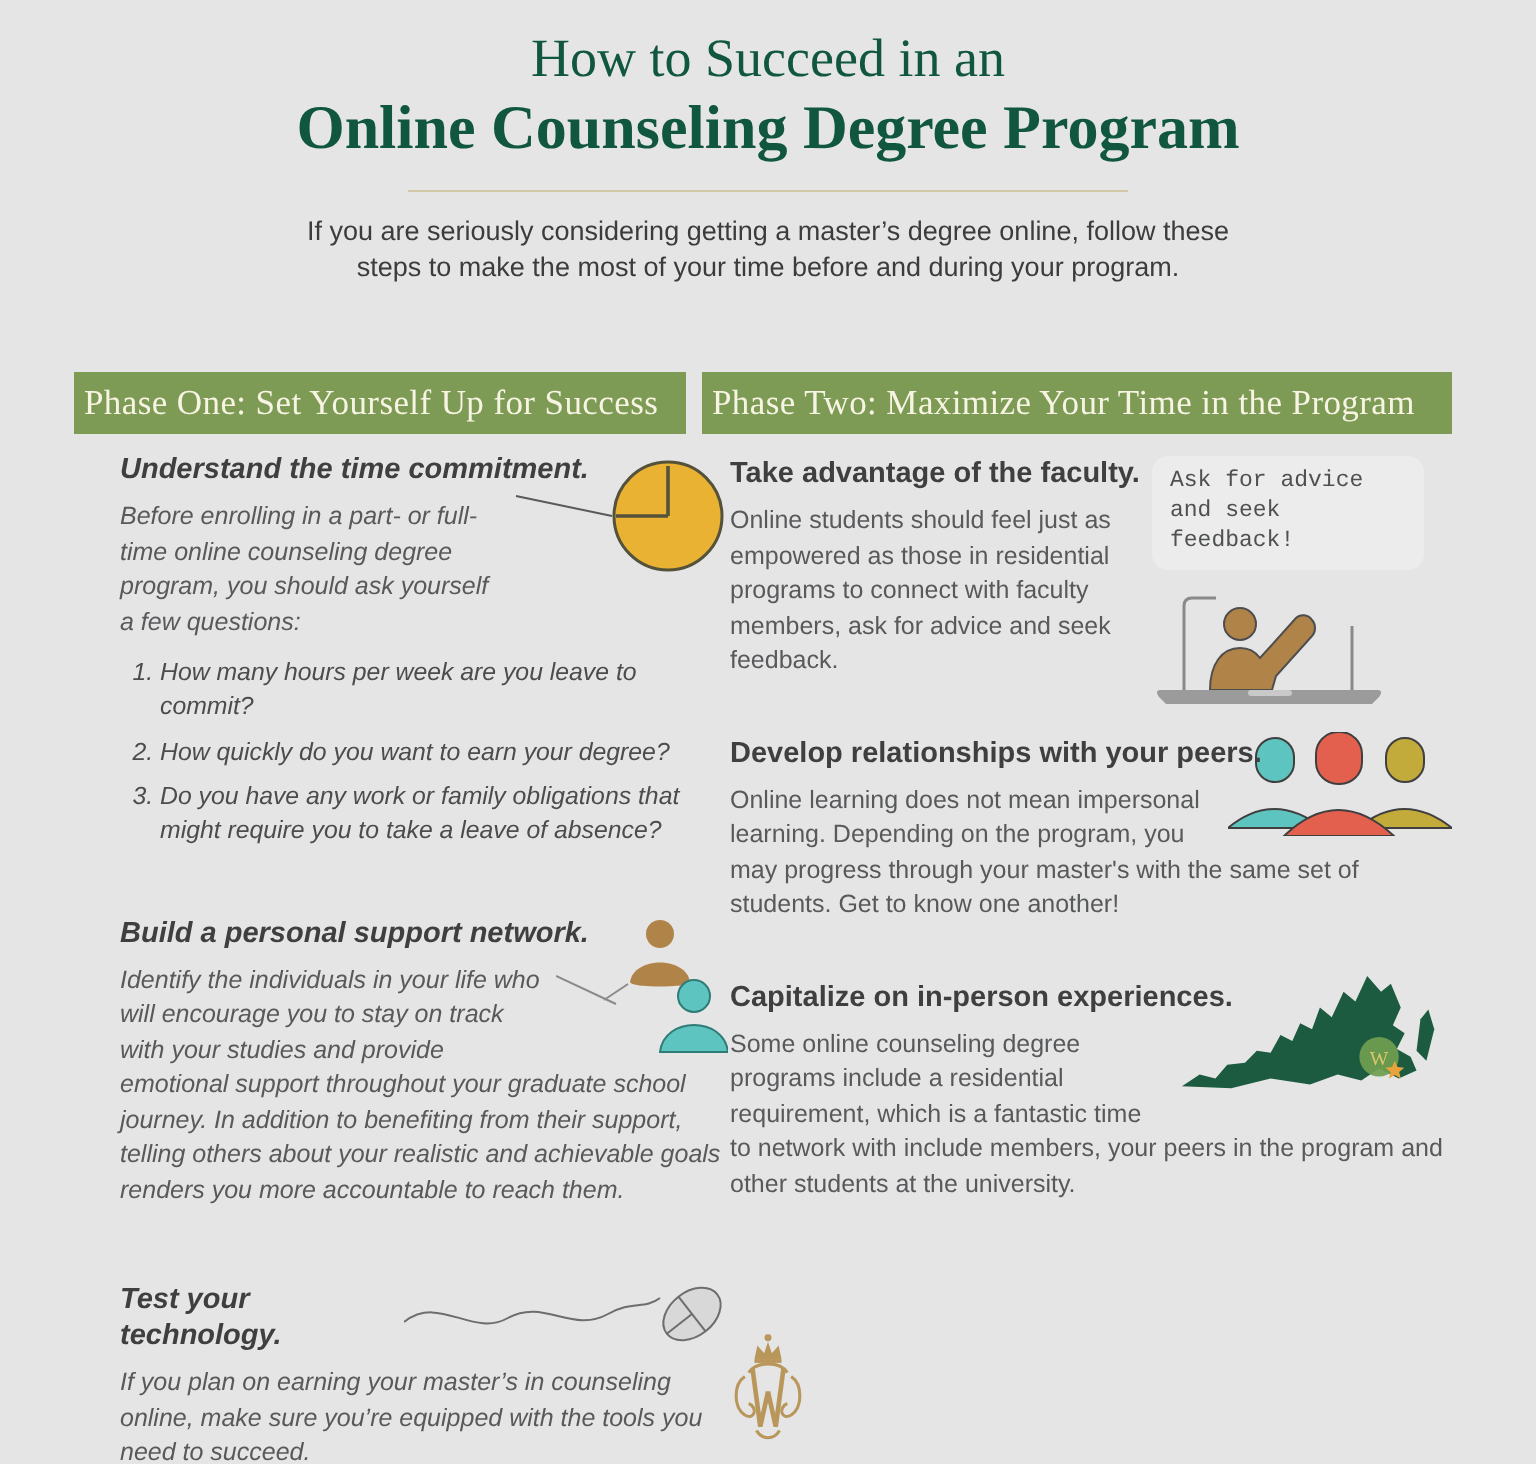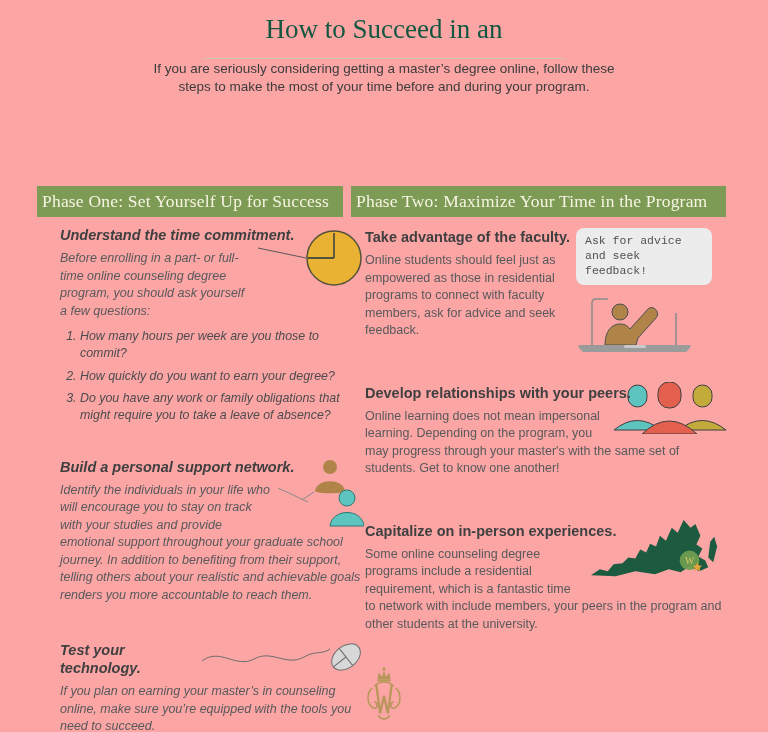--- a/index.html
+++ b/index.html
@@ -1,36 +1,36 @@
 <!DOCTYPE html>
 <html><head>
 <meta charset="utf-8">
 <style>
   html,body{margin:0;padding:0;background:#ffffff;}
-  .page{position:relative;width:768px;height:732px;background:#fca5a5;overflow:hidden;
+  .page{position:relative;width:768px;height:732px;background:#e5e5e5;overflow:hidden;
         font-family:"Liberation Sans",sans-serif;}
 
   
   .hero{position:absolute;top:14px;left:0;width:768px;text-align:center;}
   .title-line1{font-family:"Liberation Serif",serif;font-size:27px;color:#115740;line-height:1.15;}
   .title-line2{font-family:"Liberation Serif",serif;font-size:31px;font-weight:bold;color:#115740;line-height:1.2;}
   .divider{width:360px;margin:13px auto 0;border-top:1.5px solid #d3c8a6;}
-  .subtitle{margin:1px auto 0;max-width:478px;font-size:13.5px;line-height:1.35;color:#3c3c3c;}
+  .subtitle{margin:11px auto 0;max-width:478px;font-size:13.5px;line-height:1.35;color:#3c3c3c;}
 
   
   .col{position:absolute;top:186px;}
   .col-left{left:37px;width:306px;}
   .col-right{left:351px;width:375px;}
   .phase-bar{height:31px;background:#7d9b54;color:#f7f4e4;font-family:"Liberation Serif",serif;
              font-size:17.5px;line-height:31px;padding-left:5px;letter-spacing:.2px;white-space:nowrap;}
   .col-left .content{margin-left:23px;width:304px;margin-top:9px;font-style:italic;}
   .col-right .content{margin-left:14px;width:361px;margin-top:11px;}
 
   .section{clear:both;position:relative;}
-  .section + .section{margin-top:44px;}
+  .section + .section{margin-top:28px;}
   .col-left .sec2{margin-top:34px;}
   .col-left .sec3{margin-top:30px;}
   .heading{font-size:14.5px;font-weight:bold;color:#3f3f40;line-height:1.25;}
   .body{font-size:12.5px;color:#58595b;line-height:1.4;margin-top:6px;}
   ol.qlist{margin:8px 0 0 0;padding-left:20px;font-size:12.4px;color:#4c4c4e;line-height:1.35;}
   ol.qlist li{margin-top:6px;}
 
   
   .float-icon{float:right;}
   .clock-float{width:108px;height:60px;margin-top:-16px;margin-left:4px;}
@@ -54,41 +54,42 @@
           align-items:center;gap:12px;flex-direction:column;}
   .org{font-family:"Liberation Serif",serif;font-size:17px;color:#115740;line-height:1.35;}
 </style>
 </head>
 <body>
 
 <div class="page">
 
   <div class="hero">
     <div class="title-line1">How to Succeed in an</div>
+    <div class="title-line2">Online Counseling Degree Program</div>
     <div class="divider"></div>
     <div class="subtitle">If you are seriously considering getting a master’s degree online, follow these steps to make the most of your time before and during your program.</div>
   </div>
 
   <div class="col col-left">
     <div class="phase-bar">Phase One: Set Yourself Up for Success</div>
 
     <div class="content">
 
       <div class="section">
         <div class="heading">Understand the time commitment.</div>
         <div class="float-icon clock-float">
           <svg width="108" height="60" viewBox="0 0 108 60">
             <line x1="2" y1="20" x2="50" y2="30" stroke="#58595b" stroke-width="1"></line>
             <circle cx="78" cy="30" r="27" fill="#e9b233" stroke="#55523c" stroke-width="1.5"></circle>
             <path d="M78,30 L78,5 M78,30 L52,30" fill="none" stroke="#55523c" stroke-width="1.8"></path>
           </svg>
         </div>
         <div class="body">Before enrolling in a part- or full-time online counseling degree program, you should ask yourself a few questions:</div>
         <ol class="qlist">
-          <li>How many hours per week are you those to commit?</li>
+          <li>How many hours per week are you leave to commit?</li>
           <li>How quickly do you want to earn your degree?</li>
           <li>Do you have any work or family obligations that might require you to take a leave of absence?</li>
         </ol>
       </div>
 
       <div class="section sec2">
         <div class="heading">Build a personal support network.</div>
         <div class="float-icon support-float">
           <svg width="86" height="70" viewBox="0 0 86 70">
             <path d="M0,30 L30,44 M24,42 L36,34" fill="none" stroke="#8a8a8a" stroke-width="1"></path>

